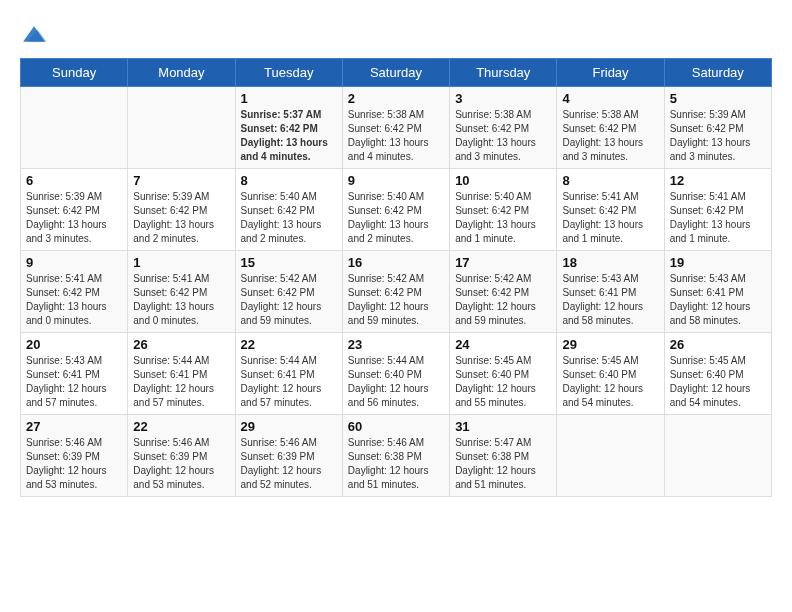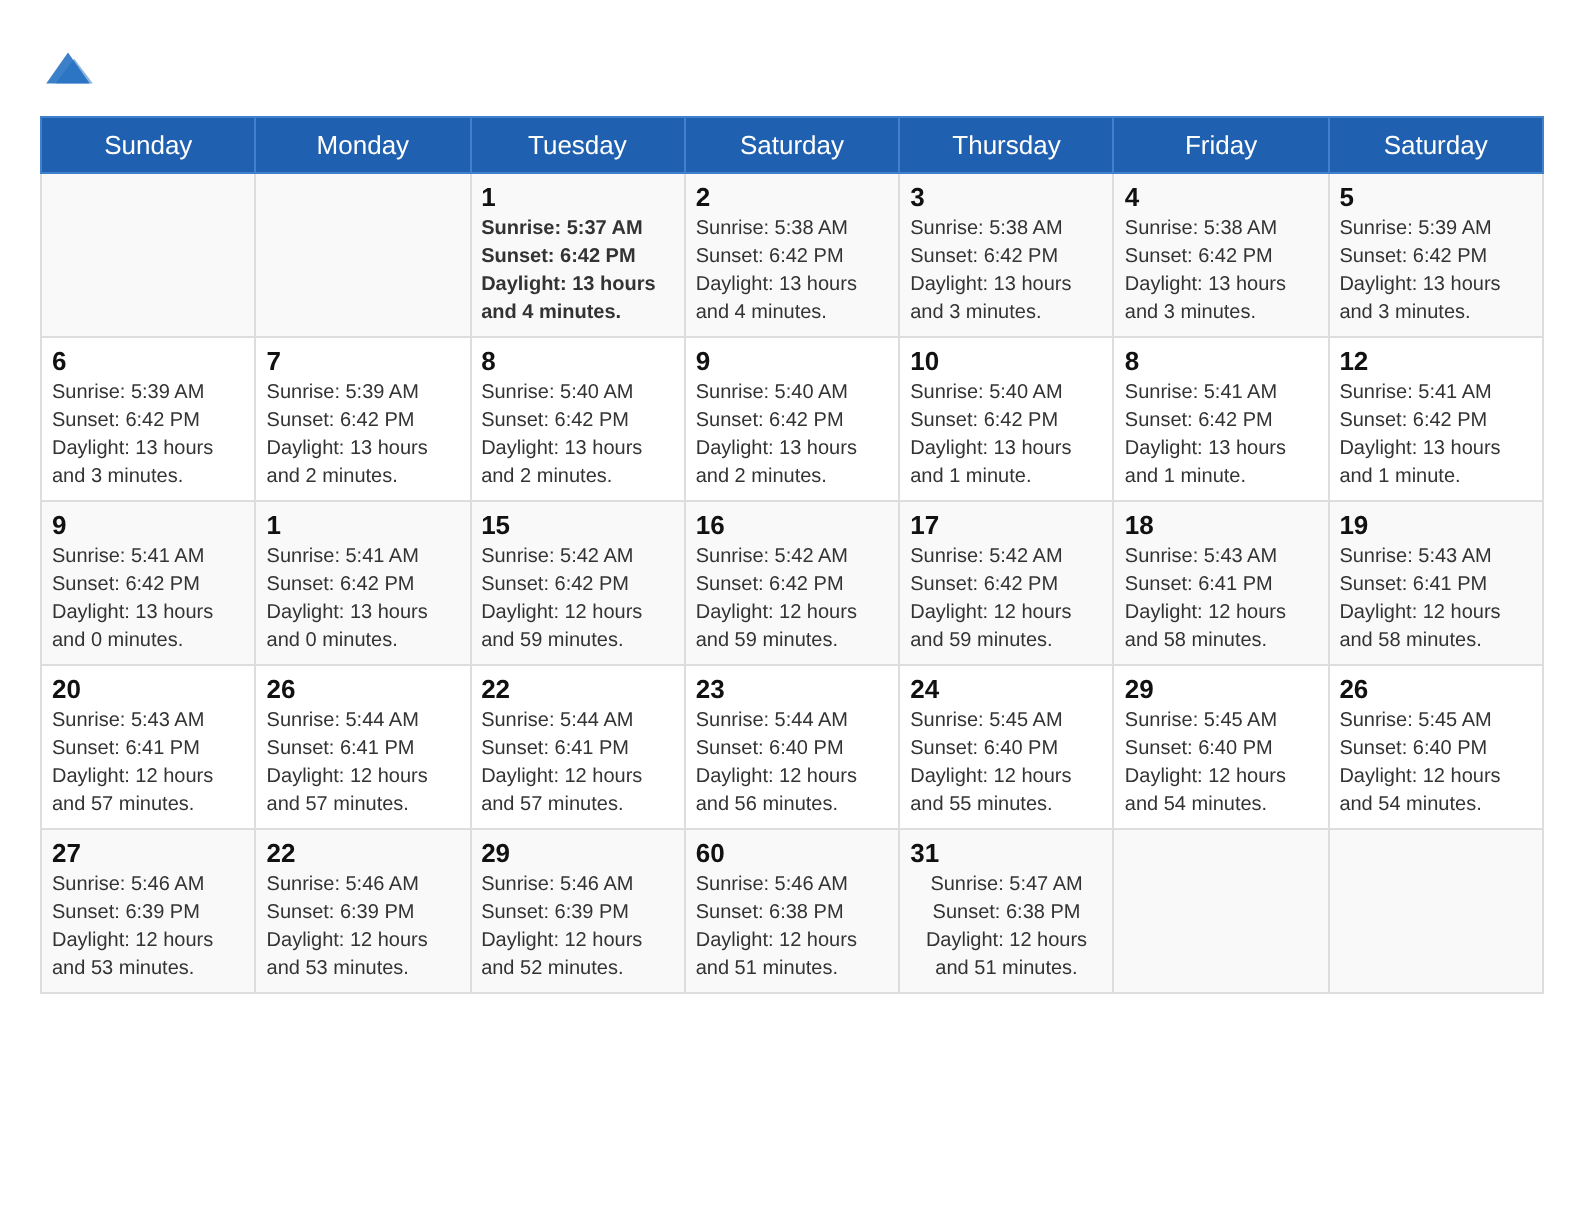--- a/index.html
+++ b/index.html
@@ -316,21 +316,21 @@
 Daylight: 12 hours and 52 minutes.</div>
         </td>
         <td>
           <div class="day-number">60</div>
           <div class="cell-info" style="white-space: pre-line;">Sunrise: 5:46 AM
 Sunset: 6:38 PM
 Daylight: 12 hours and 51 minutes.</div>
         </td>
         <td>
           <div class="day-number">31</div>
-          <div class="cell-info" style="white-space: pre-line; text-align: center;">Sunrise: 5:47 AM
+          <div class="cell-info" style="white-space: pre-line;">Sunrise: 5:47 AM
 Sunset: 6:38 PM
 Daylight: 12 hours and 51 minutes.</div>
         </td>
         <td></td>
         <td></td>
       </tr>
     </tbody>
 </table>
 
 </body></html>

